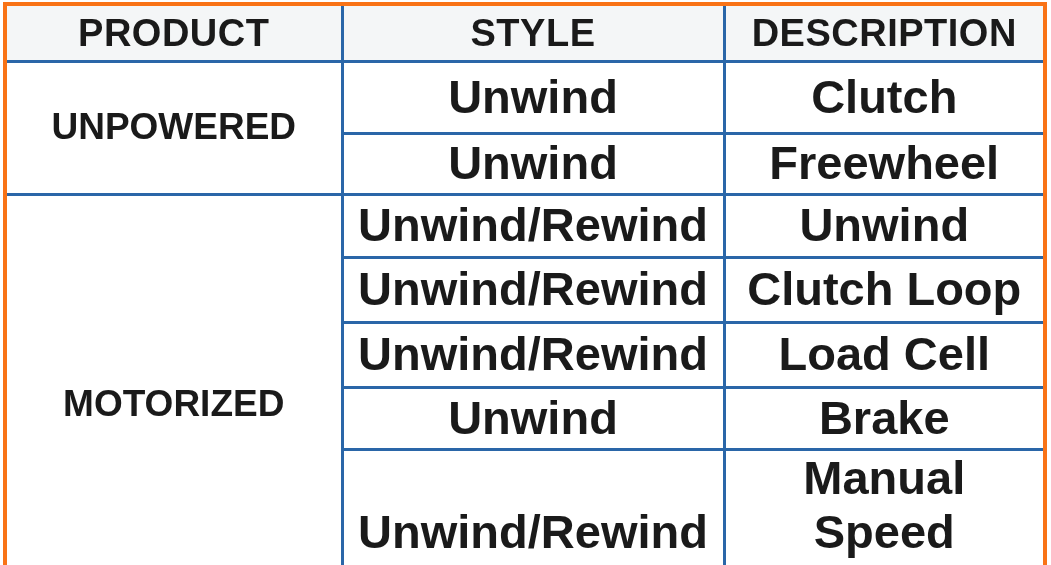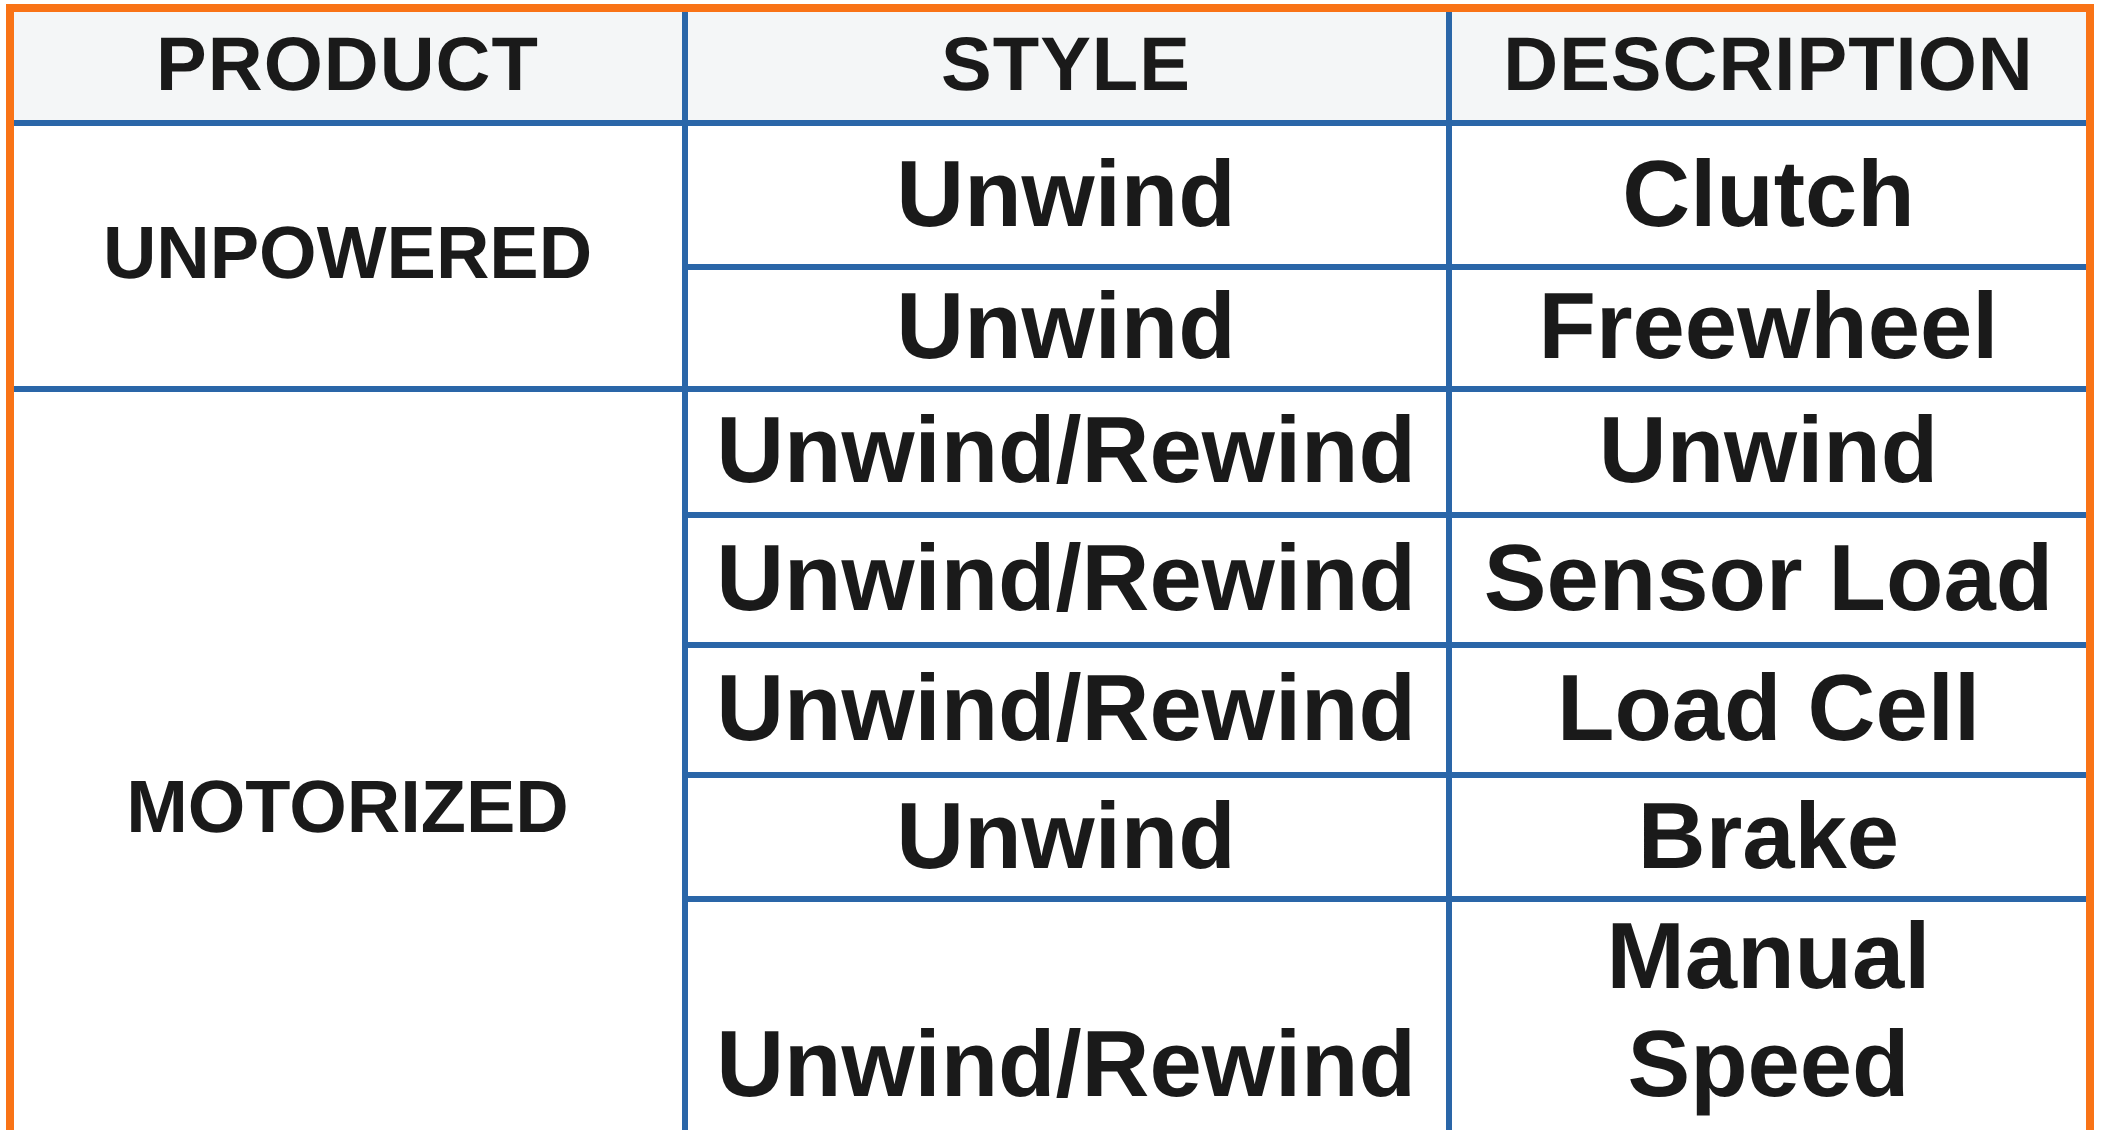--- a/index.html
+++ b/index.html
@@ -111,21 +111,21 @@
         <td class="data-cell">Unwind</td>
         <td class="data-cell">Freewheel</td>
       </tr>
       <tr class="r3">
         <td class="product-cell" rowspan="5">MOTORIZED</td>
         <td class="data-cell">Unwind/Rewind</td>
         <td class="data-cell">Unwind</td>
       </tr>
       <tr class="r4">
         <td class="data-cell">Unwind/Rewind</td>
-        <td class="data-cell">Sensor Load</td>
+        <td class="data-cell">Clutch Loop</td>
       </tr>
       <tr class="r5">
         <td class="data-cell">Unwind/Rewind</td>
         <td class="data-cell">Load Cell</td>
       </tr>
       <tr class="r6">
         <td class="data-cell">Unwind</td>
         <td class="data-cell">Brake</td>
       </tr>
       <tr class="r7">

